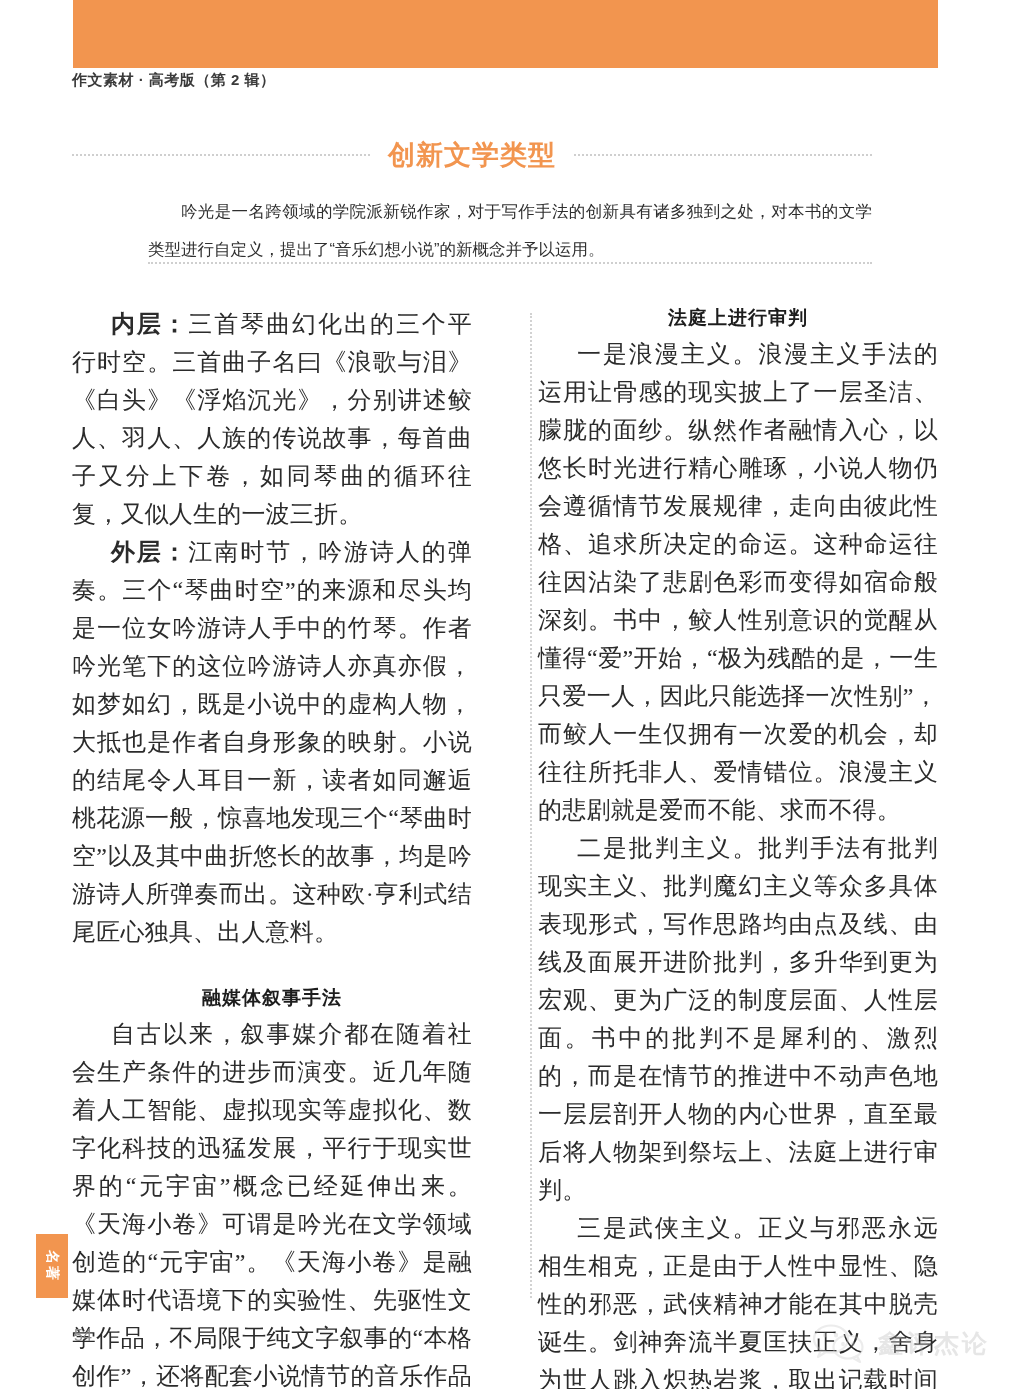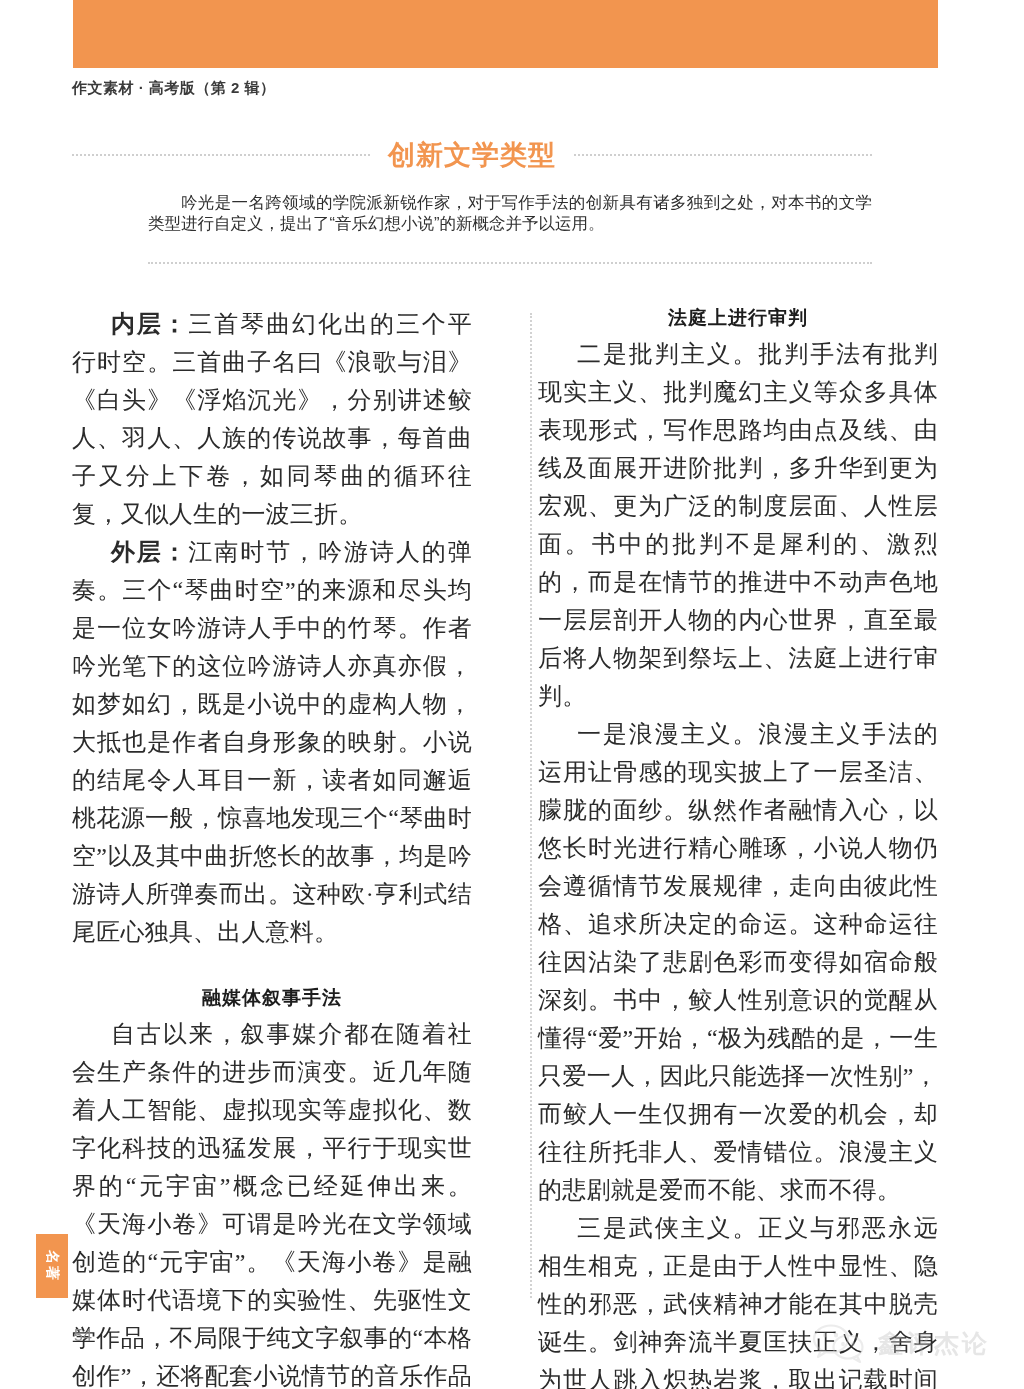--- a/index.html
+++ b/index.html
@@ -25,21 +25,21 @@
     top: 0;
     width: 865px;
     height: 68px;
     background: #f2954f;
   }
 
   
   .running-head {
     position: absolute;
     left: 72px;
-    top: 79px;
+    top: 71px;
     font-family: "Liberation Sans", sans-serif;
     font-weight: bold;
     font-size: 15px;
     color: #3a3a3a;
     letter-spacing: 0.5px;
     white-space: nowrap;
   }
 
   
   .title-row {
@@ -69,21 +69,21 @@
   }
 
   
   .intro {
     position: absolute;
     left: 148px;
     top: 192px;
     width: 724px;
     font-family: "Liberation Sans", sans-serif;
     font-size: 16.5px;
-    line-height: 21px;
+    line-height: 38px;
     color: #2f2f2f;
     text-align: justify;
     text-indent: 33px;
   }
   .intro-rule {
     position: absolute;
     left: 148px;
     top: 262px;
     width: 724px;
     height: 1px;
@@ -227,23 +227,23 @@
       <h2 class="sub-head spaced">融媒体叙事手法</h2>
 
       <p class="body-text">自古以来，叙事媒介都在随着社会生产条件的进步而演变。近几年随着人工智能、虚拟现实等虚拟化、数字化科技的迅猛发展，平行于现实世界的“元宇宙”概念已经延伸出来。《天海小卷》可谓是吟光在文学领域创造的“元宇宙”。《天海小卷》是融媒体时代语境下的实验性、先驱性文学作品，不局限于纯文字叙事的“本格创作”，还将配套小说情节的音乐作品以二维码的形式附于书中，让读者多感官、深层次感受小说的质感，其创新让人想起彼得·汉德克《骂观众》对传统戏剧规则的打破，不啻为一场超文本叙事方式的革新。</p>
 
     </div>
 
     <div class="col right">
 
       <h2 class="sub-head">法庭上进行审判</h2>
 
+      <p class="body-text">一是浪漫主义。浪漫主义手法的运用让骨感的现实披上了一层圣洁、朦胧的面纱。纵然作者融情入心，以悠长时光进行精心雕琢，小说人物仍会遵循情节发展规律，走向由彼此性格、追求所决定的命运。这种命运往往因沾染了悲剧色彩而变得如宿命般深刻。书中，鲛人性别意识的觉醒从懂得“爱”开始，“极为残酷的是，一生只爱一人，因此只能选择一次性别”，而鲛人一生仅拥有一次爱的机会，却往往所托非人、爱情错位。浪漫主义的悲剧就是爱而不能、求而不得。</p>
+
       <p class="body-text">二是批判主义。批判手法有批判现实主义、批判魔幻主义等众多具体表现形式，写作思路均由点及线、由线及面展开进阶批判，多升华到更为宏观、更为广泛的制度层面、人性层面。书中的批判不是犀利的、激烈的，而是在情节的推进中不动声色地一层层剖开人物的内心世界，直至最后将人物架到祭坛上、法庭上进行审判。</p>
-
-      <p class="body-text">一是浪漫主义。浪漫主义手法的运用让骨感的现实披上了一层圣洁、朦胧的面纱。纵然作者融情入心，以悠长时光进行精心雕琢，小说人物仍会遵循情节发展规律，走向由彼此性格、追求所决定的命运。这种命运往往因沾染了悲剧色彩而变得如宿命般深刻。书中，鲛人性别意识的觉醒从懂得“爱”开始，“极为残酷的是，一生只爱一人，因此只能选择一次性别”，而鲛人一生仅拥有一次爱的机会，却往往所托非人、爱情错位。浪漫主义的悲剧就是爱而不能、求而不得。</p>
 
       <p class="body-text">三是武侠主义。正义与邪恶永远相生相克，正是由于人性中显性、隐性的邪恶，武侠精神才能在其中脱壳诞生。剑神奔流半夏匡扶正义，舍身为世人跳入炽热岩浆，取出记载时间密语的黑石板，与其兄长空桐星衍的不择手段形成鲜明对比。</p>
 
     </div>
   </div>
 
   <div class="side-tab">
     <span>名著</span>
   </div>
 

